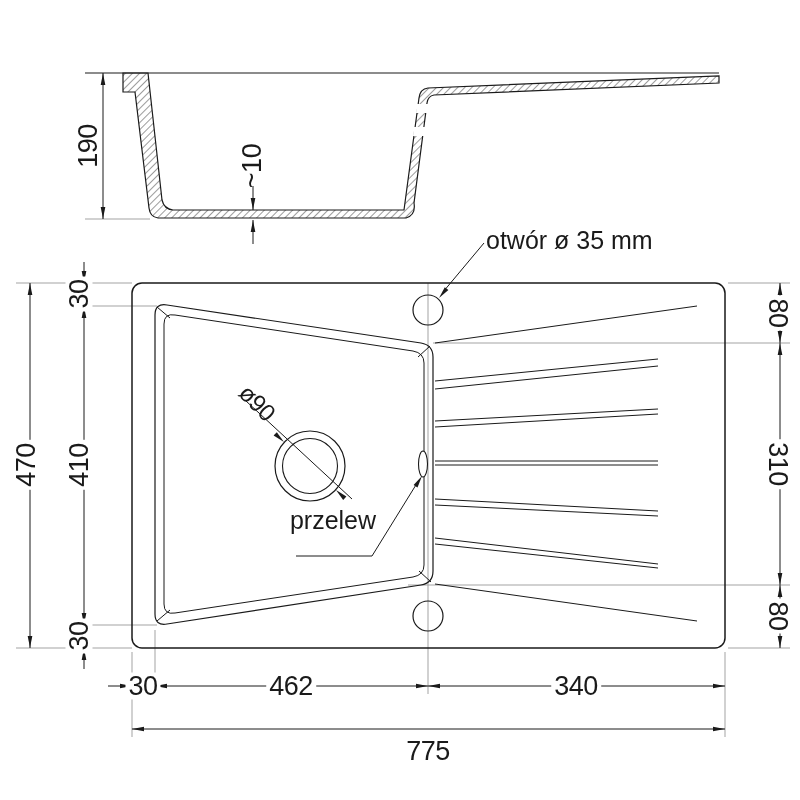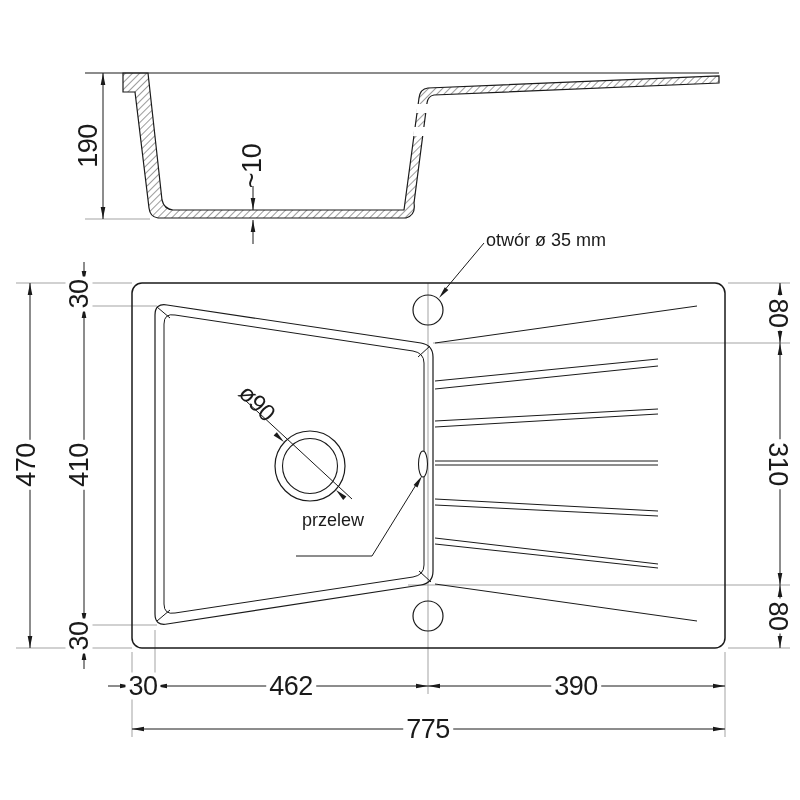--- a/index.html
+++ b/index.html
@@ -5,21 +5,21 @@
   html,body{margin:0;padding:0;background:#fff;}
   .stage{position:relative;width:800px;height:800px;background:#fff;overflow:hidden;
          font-family:"Liberation Sans", sans-serif;color:#111;}
   svg{position:absolute;left:0;top:0;}
   .t{position:absolute;transform:translate(-50%,-50%);font-size:27px;line-height:1;
      white-space:nowrap;color:#1a1a1a;letter-spacing:-0.5px;}
   .ccw{transform:translate(-50%,-50%) rotate(-90deg);}
   .cw{transform:translate(-50%,-50%) rotate(90deg);}
   .r45{transform:translate(-50%,-50%) rotate(45deg);}
   .bg{background:#fff;padding:0 3px;}
-  .lbl{font-size:18px;letter-spacing:0;}
+  .lbl{font-size:25px;letter-spacing:0;}
   .small{font-size:24px;}
   .left-anchor{transform:translate(0,-50%);}
 </style>
 </head>
 <body>
 
 <div class="stage">
 
 <svg width="800" height="800" viewBox="0 0 800 800">
   <defs>
@@ -135,20 +135,20 @@
 <div class="t ccw" style="left:252px;top:166px">~10</div>
 <div class="t ccw bg" style="left:26px;top:465px">470</div>
 <div class="t ccw bg" style="left:79px;top:465px">410</div>
 <div class="t ccw bg" style="left:79px;top:294px">30</div>
 <div class="t ccw bg" style="left:79px;top:636px">30</div>
 <div class="t cw bg" style="left:777px;top:313px">80</div>
 <div class="t cw bg" style="left:777px;top:464px">310</div>
 <div class="t cw bg" style="left:777px;top:616px">80</div>
 <div class="t bg" style="left:143px;top:686px">30</div>
 <div class="t bg" style="left:291px;top:686px">462</div>
-<div class="t bg" style="left:576px;top:686px">390</div>
-<div class="t bg" style="left:428px;top:729px">775</div>
+<div class="t bg" style="left:576px;top:686px">340</div>
+<div class="t bg" style="left:428px;top:751px">775</div>
 <div class="t r45 small" style="left:257px;top:403px">ø90</div>
 
 <div class="t lbl left-anchor" style="left:486px;top:240px">otwór ø 35 mm</div>
 <div class="t lbl" style="left:333px;top:520px">przelew</div>
 
 </div>
 
 </body></html>

